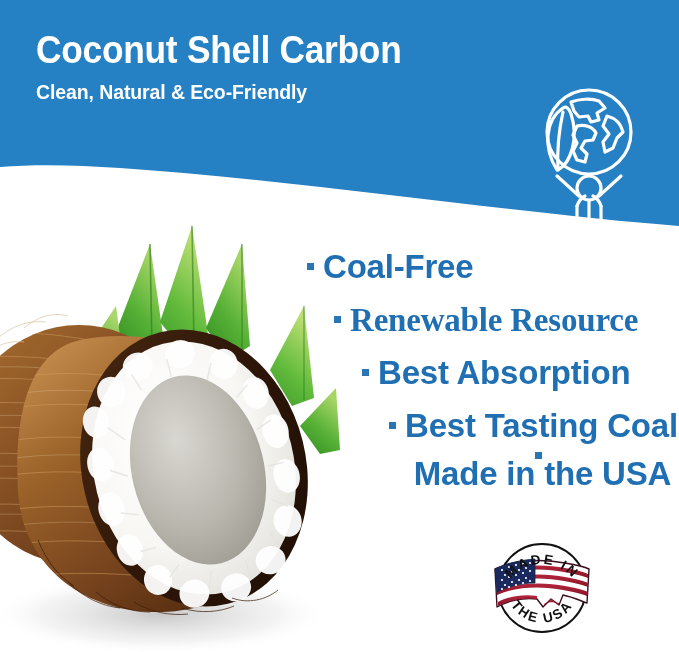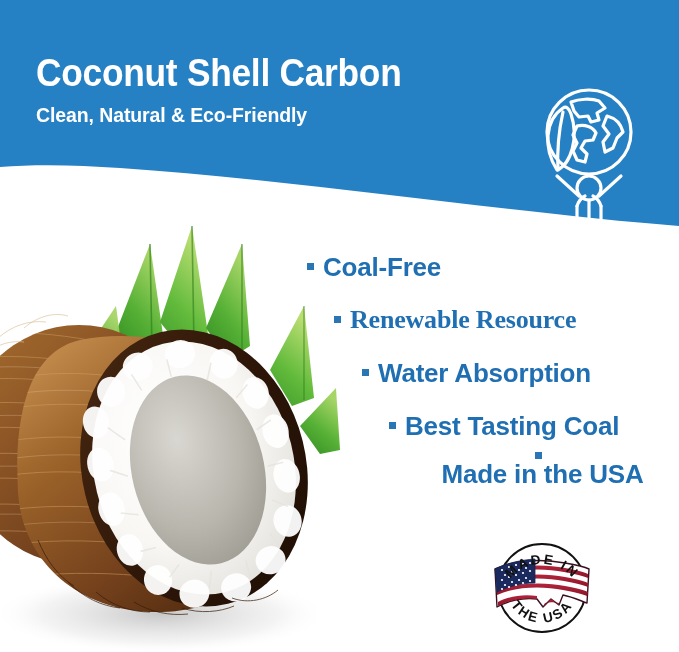--- a/index.html
+++ b/index.html
@@ -32,21 +32,21 @@
     position: absolute;
     left: 0;
     top: 0;
     width: 679px;
     height: 232px;
     display: block;
   }
   .header-text {
     position: absolute;
     left: 36px;
-    top: 51px;
+    top: 28px;
     width: 500px;
     z-index: 4;
   }
   .headline {
     margin: 0;
     color: #ffffff;
     font-size: 38px;
     line-height: 44px;
     font-weight: bold;
     letter-spacing: -0.3px;
@@ -103,21 +103,21 @@
   }
   .feature-item .bullet {
     width: 7px;
     height: 7px;
     background: #2a76b4;
     flex: 0 0 auto;
     margin-right: 9px;
   }
   .feature-item .label {
     color: #1f6fb2;
-    font-size: 26px;
+    font-size: 33px;
     line-height: 30px;
     font-weight: bold;
     letter-spacing: -0.2px;
   }
   .ind-0 { margin-left: 11px; }
   .ind-1 { margin-left: 38px; font-family: Liberation Serif, serif; }
   .ind-2 { margin-left: 66px; }
   .ind-3 { margin-left: 93px; }
   .ind-4 { margin-left: 121px; flex-direction: column; }
 
@@ -355,21 +355,21 @@
     <li class="feature-item ind-0">
       <span class="bullet"></span>
       <span class="label">Coal-Free</span>
     </li>
     <li class="feature-item ind-1">
       <span class="bullet"></span>
       <span class="label">Renewable Resource</span>
     </li>
     <li class="feature-item ind-2">
       <span class="bullet"></span>
-      <span class="label">Water Absorption</span>
+      <span class="label">Best Absorption</span>
     </li>
     <li class="feature-item ind-3">
       <span class="bullet"></span>
       <span class="label">Best Tasting Coal</span>
     </li>
     <li class="feature-item ind-4">
       <span class="bullet"></span>
       <span class="label">Made in the USA</span>
     </li>
   </ul>

